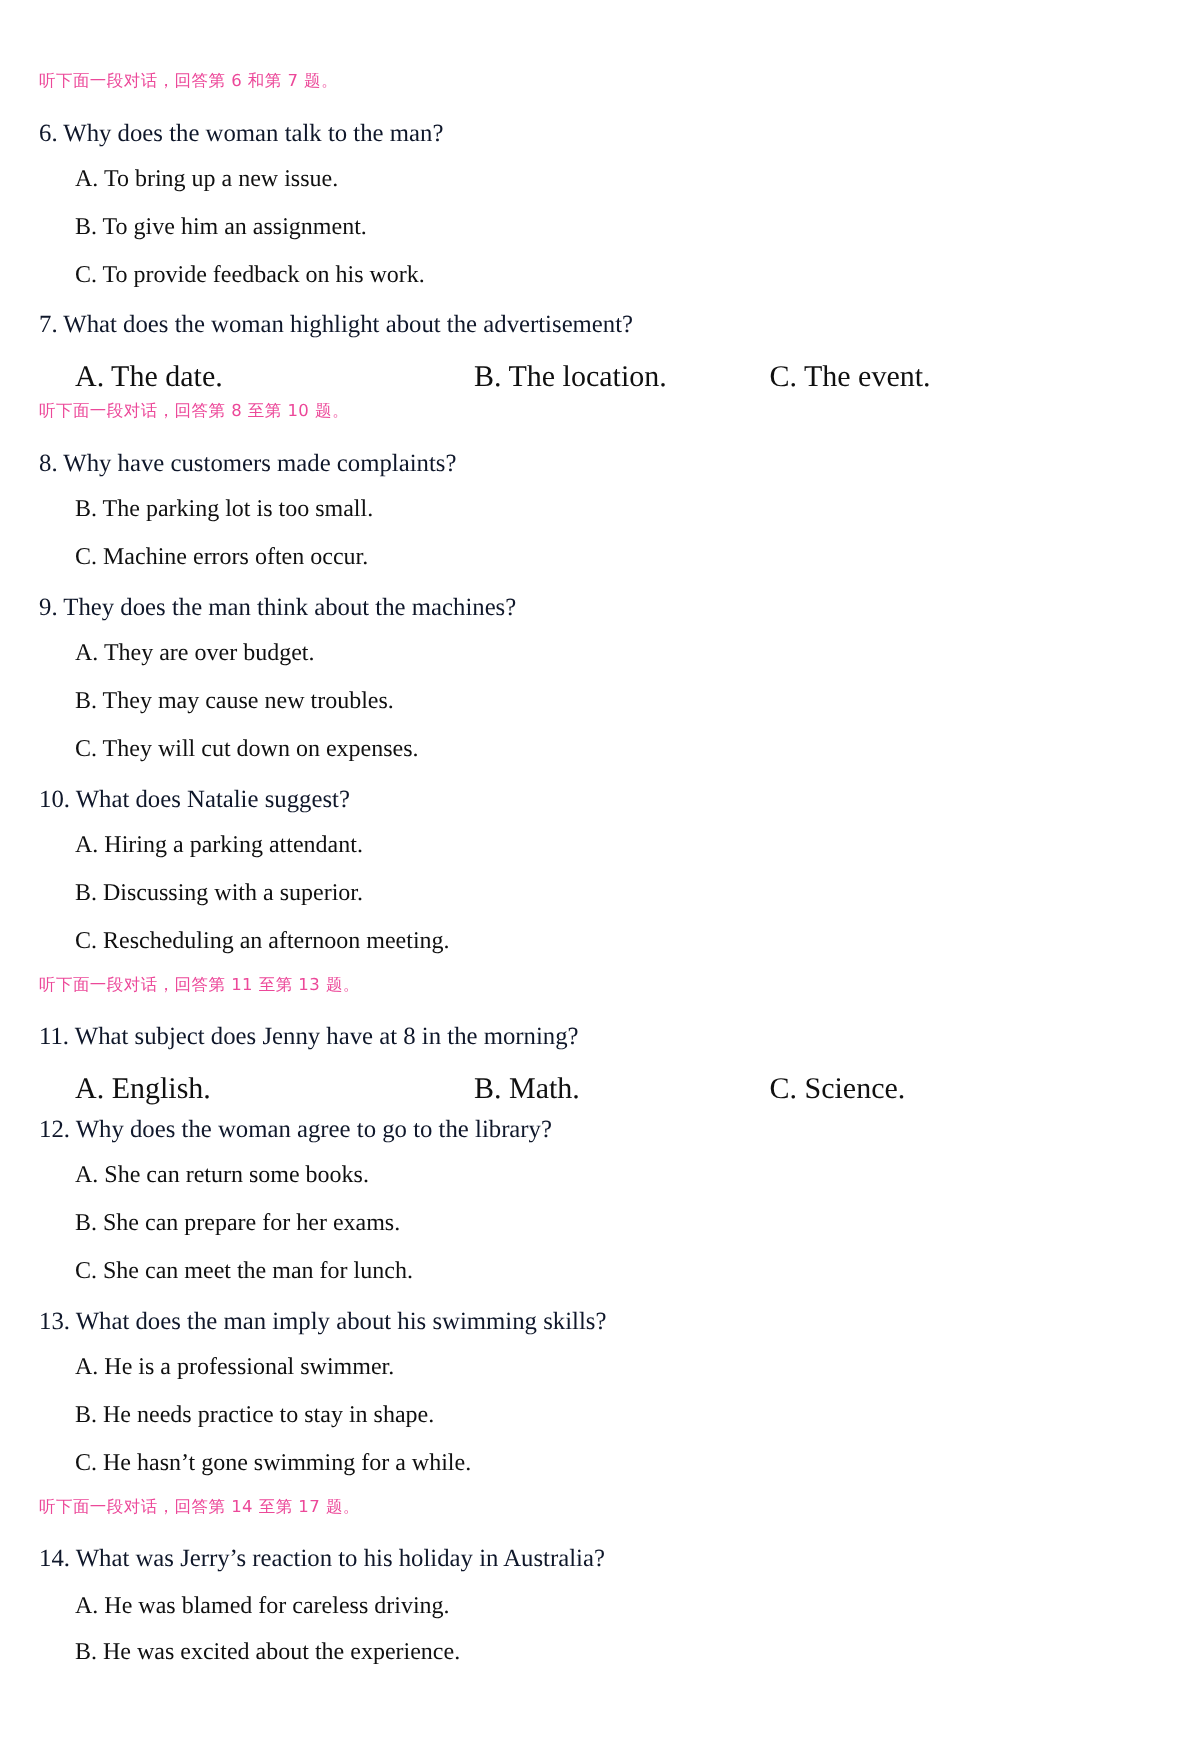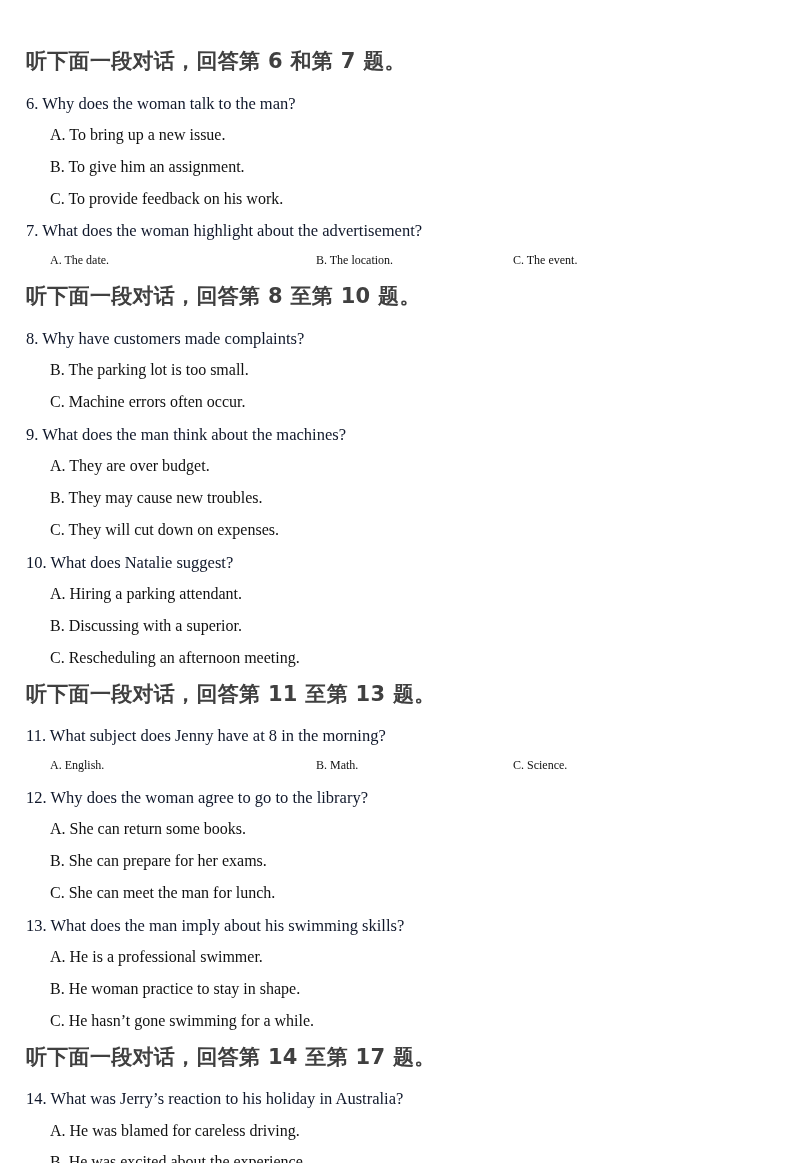--- a/index.html
+++ b/index.html
@@ -17,45 +17,45 @@
   }
   .page {
     position: relative;
     width: 800px;
     height: 1163px;
     box-sizing: border-box;
     padding: 46px 40px 20px 24px;
   }
   .section-head {
     font-family: "DejaVu Sans", sans-serif;
-    font-size: 21px;
-    font-weight: 700;
+    font-size: 11px;
+    font-weight: 400;
     letter-spacing: 0.3px;
     margin: 0 0 8px 0;
     padding-left: 2px;
     line-height: 1.5;
-    color: #404040;
+    color: #ec4899;
   }
   .q {
     font-size: 16.5px;
     line-height: 1.55;
     margin: 0;
     padding: 5px 0 2px 2px;
     color: #0f172a;
   }
   .opt {
     font-size: 16px;
     line-height: 1.55;
     padding: 5px 0 2px 0;
     margin-left: 26px;
     color: #101010;
   }
   .opt-row {
     position: relative;
-    font-size: 12px;
+    font-size: 20px;
     line-height: 1.55;
     padding: 5px 0 2px 0;
     margin-left: 26px;
     height: 22px;
     color: #101010;
   }
   .opt-row .c1 { position: absolute; left: 0; }
   .opt-row .c2 { position: absolute; left: 250px; margin-left: 16px; }
   .opt-row .c3 { position: absolute; left: 463px; }
   .block { margin-bottom: 0px; }
@@ -82,21 +82,21 @@
     </div>
   </div>
 
   <div class="block gap-before">
     <div class="section-head">听下面一段对话，回答第 8 至第 10 题。</div>
 
     <div class="q"><span>8.</span> <span>Why have customers made complaints?</span></div>
     <div class="opt">B. The parking lot is too small.</div>
     <div class="opt">C. Machine errors often occur.</div>
 
-    <div class="q"><span>9.</span> <span>What does the man think about the machines?</span></div>
+    <div class="q"><span>9.</span> <span>They does the man think about the machines?</span></div>
     <div class="opt">A. They are over budget.</div>
     <div class="opt">B. They may cause new troubles.</div>
     <div class="opt">C. They will cut down on expenses.</div>
 
     <div class="q"><span>10.</span> <span>What does Natalie suggest?</span></div>
     <div class="opt">A. Hiring a parking attendant.</div>
     <div class="opt">B. Discussing with a superior.</div>
     <div class="opt">C. Rescheduling an afternoon meeting.</div>
   </div>
 
@@ -110,21 +110,21 @@
       <span class="c3">C. Science.</span>
     </div>
 
     <div class="q"><span>12.</span> <span>Why does the woman agree to go to the library?</span></div>
     <div class="opt">A. She can return some books.</div>
     <div class="opt">B. She can prepare for her exams.</div>
     <div class="opt">C. She can meet the man for lunch.</div>
 
     <div class="q"><span>13.</span> <span>What does the man imply about his swimming skills?</span></div>
     <div class="opt">A. He is a professional swimmer.</div>
-    <div class="opt">B. He woman practice to stay in shape.</div>
+    <div class="opt">B. He needs practice to stay in shape.</div>
     <div class="opt">C. He hasn’t gone swimming for a while.</div>
   </div>
 
   <div class="block gap-before">
     <div class="section-head">听下面一段对话，回答第 14 至第 17 题。</div>
 
     <div class="q"><span>14.</span> <span>What was Jerry’s reaction to his holiday in Australia?</span></div>
     <div class="opt">A. He was blamed for careless driving.</div>
     <div class="opt">B. He was excited about the experience.</div>
 

